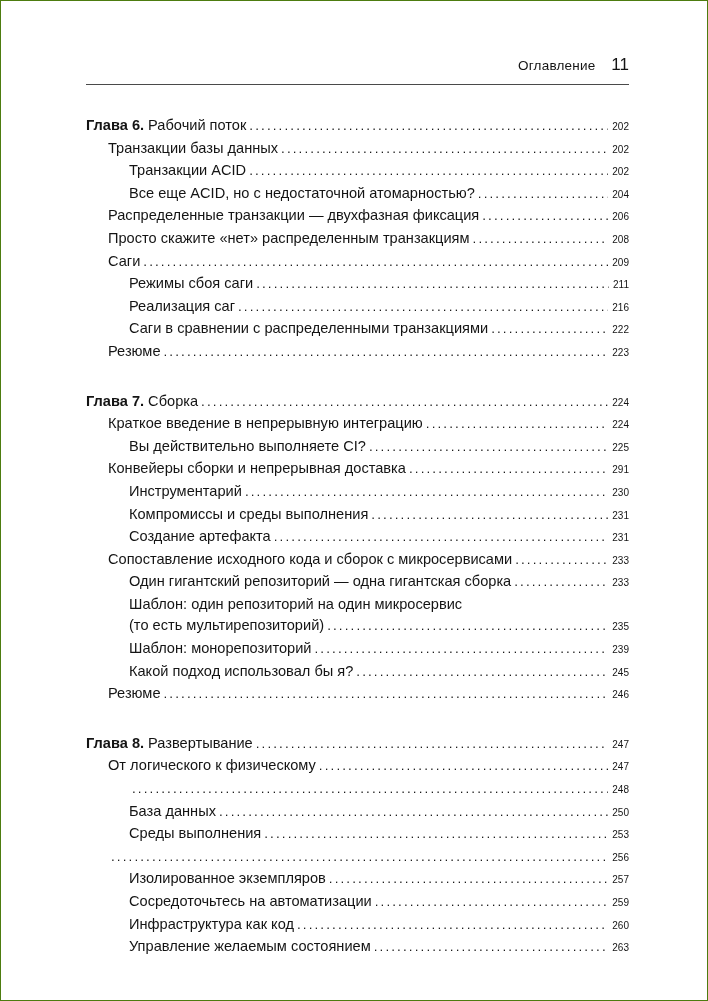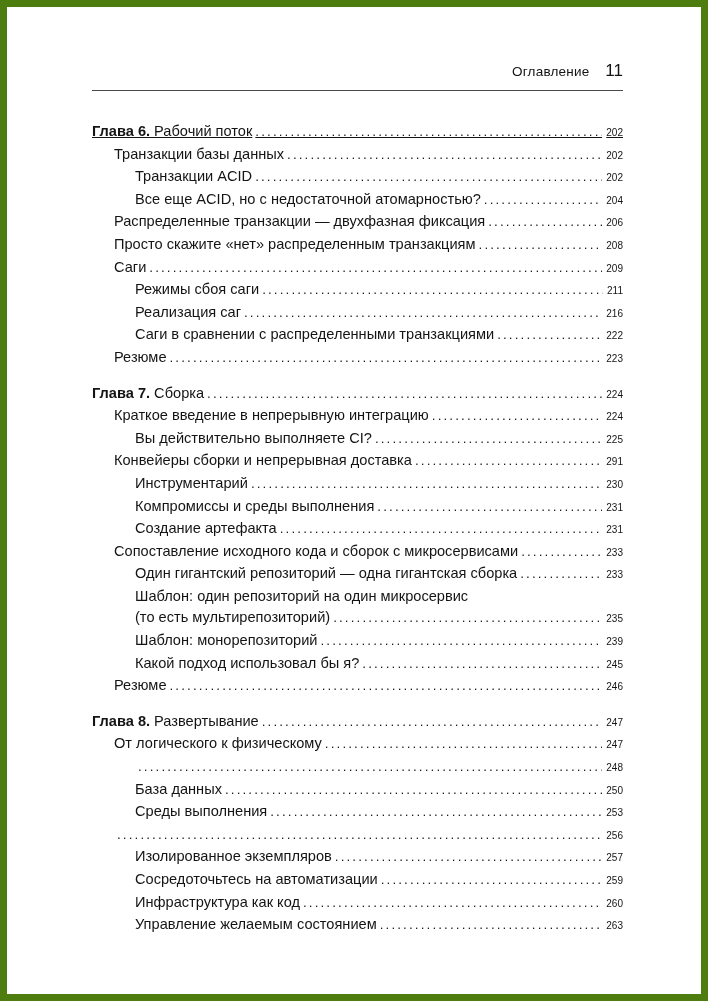--- a/index.html
+++ b/index.html
@@ -2,21 +2,21 @@
 <html lang="ru"><head>
 <meta charset="utf-8">
 <style>
   html, body { margin: 0; padding: 0; background: #ffffff; }
   .page {
     position: relative;
     width: 708px;
     height: 1001px;
     box-sizing: border-box;
     background: #ffffff;
-    border: 7px solid #4d7c0f;
+    border: 1px solid #4d7c0f;
     font-family: "Liberation Sans", "DejaVu Sans", sans-serif;
     color: #141414;
     overflow: hidden;
   }
   .content {
     box-sizing: border-box;
     padding: 54px 78px 0 85px;
   }
   .running-head {
     display: flex;
@@ -41,22 +41,22 @@
     margin-top: 30px;
     font-size: 14.6px;
     line-height: 21.6px;
   }
   .toc-row {
     display: flex;
     align-items: baseline;
   }
   .toc-row.level-1 { padding-left: 22px; }
   .toc-row.level-2 { padding-left: 43px; }
-  .toc-row.chapter { margin-top: 13px; }
-  .toc-row.chapter:first-child { margin-top: 7px; text-decoration: underline; }
+  .toc-row.chapter { margin-top: 27px; }
+  .toc-row.chapter:first-child { margin-top: 7px; }
   .toc-title { white-space: nowrap; }
   .toc-title b { font-weight: bold; }
   .leader {
     flex: 1 1 auto;
     overflow: hidden;
     white-space: nowrap;
     min-width: 10px;
     margin: 0 4px 0 3px;
     color: #1c1c1c;
   }

